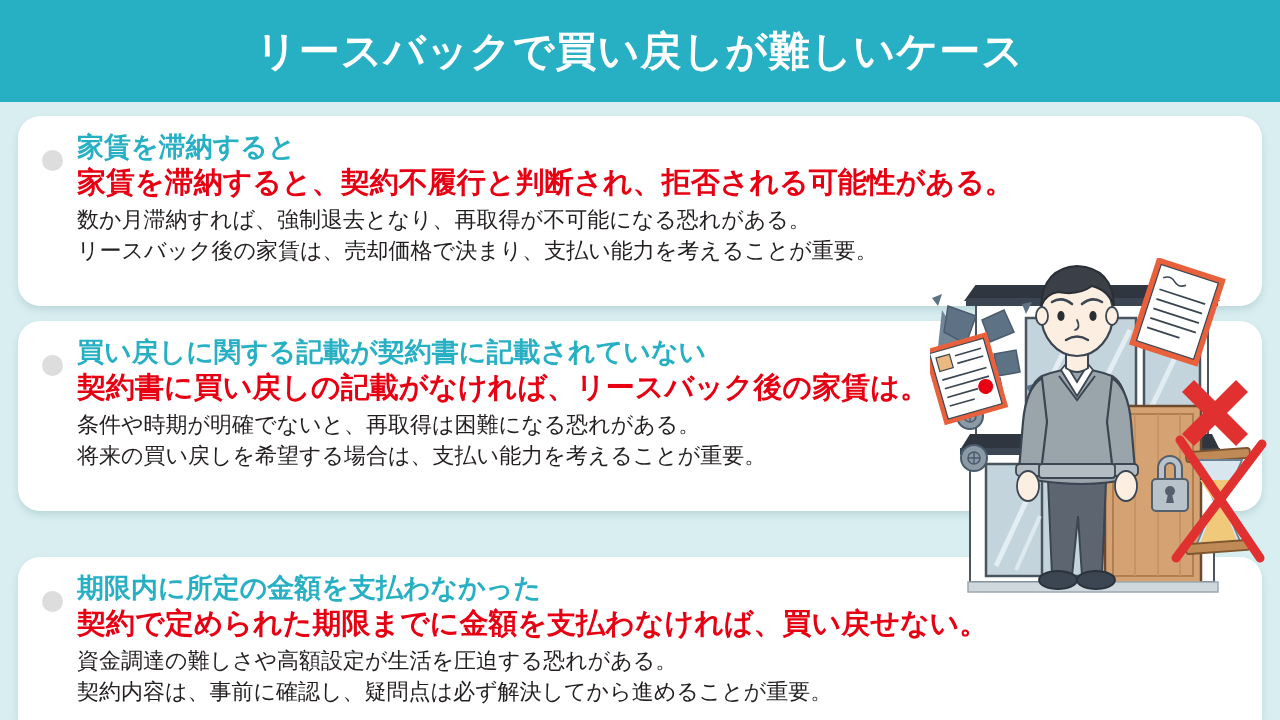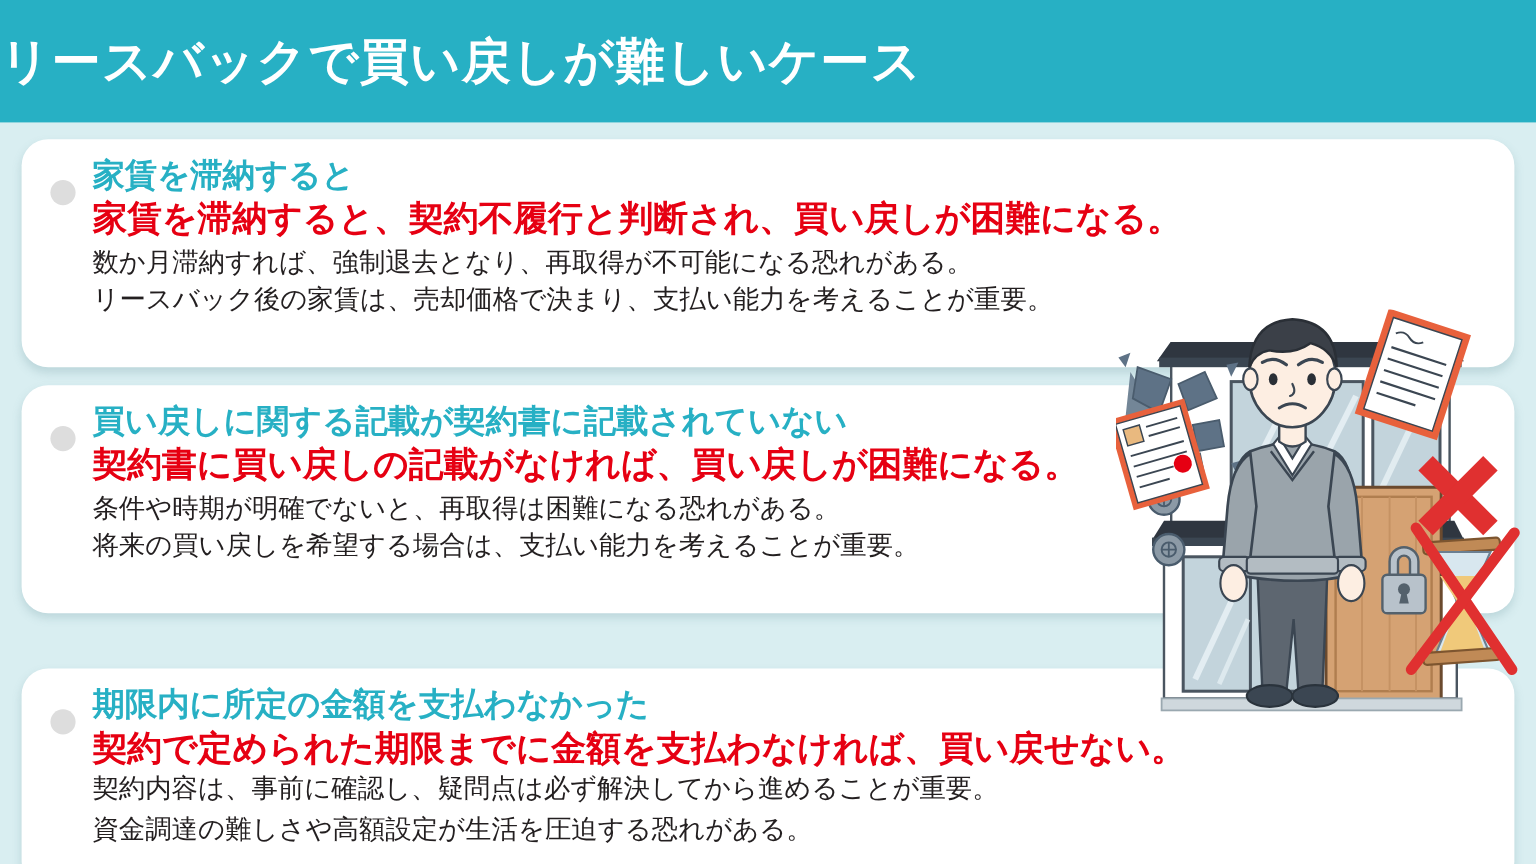--- a/index.html
+++ b/index.html
@@ -10,21 +10,21 @@
   }
   #page {
     position:relative; width:1280px; height:720px;
     background:#d9eef1;
   }
 
   
   .header {
     position:absolute; left:0; top:0; width:1280px; height:102px;
     background:#27b0c4;
-    display:flex; align-items:center; justify-content:flex-start;
+    display:flex; align-items:center; justify-content:center;
   }
   .header-title {
     color:#ffffff;
     font-size:41px;
     font-weight:bold;
     letter-spacing:1px;
     line-height:1;
     white-space:nowrap;
   }
 
@@ -98,43 +98,43 @@
   <div class="header">
     <div class="header-title">リースバックで買い戻しが難しいケース</div>
   </div>
 
   <div class="cards">
 
     <div class="card card-1">
       <div class="card-inner">
         <span class="bullet"></span>
         <div class="heading">家賃を滞納すると</div>
-        <div class="emphasis">家賃を滞納すると、契約不履行と判断され、買い戻しが困難になる。</div>
+        <div class="emphasis">家賃を滞納すると、契約不履行と判断され、拒否される可能性がある。</div>
         <div class="detail first">数か月滞納すれば、強制退去となり、再取得が不可能になる恐れがある。</div>
         <div class="detail">リースバック後の家賃は、売却価格で決まり、支払い能力を考えることが重要。</div>
       </div>
     </div>
 
     <div class="card card-2">
       <div class="card-inner">
         <span class="bullet"></span>
         <div class="heading">買い戻しに関する記載が契約書に記載されていない</div>
-        <div class="emphasis">契約書に買い戻しの記載がなければ、買い戻しが困難になる。</div>
+        <div class="emphasis">契約書に買い戻しの記載がなければ、リースバック後の家賃は。</div>
         <div class="detail first">条件や時期が明確でないと、再取得は困難になる恐れがある。</div>
         <div class="detail">将来の買い戻しを希望する場合は、支払い能力を考えることが重要。</div>
       </div>
     </div>
 
     <div class="card card-3">
       <div class="card-inner">
         <span class="bullet"></span>
         <div class="heading">期限内に所定の金額を支払わなかった</div>
         <div class="emphasis">契約で定められた期限までに金額を支払わなければ、買い戻せない。</div>
+        <div class="detail first">資金調達の難しさや高額設定が生活を圧迫する恐れがある。</div>
         <div class="detail">契約内容は、事前に確認し、疑問点は必ず解決してから進めることが重要。</div>
-        <div class="detail first">資金調達の難しさや高額設定が生活を圧迫する恐れがある。</div>
       </div>
     </div>
 
   </div>
 
   <div class="illus">
     <svg width="340" height="345" viewBox="0 0 340 345" xmlns="http://www.w3.org/2000/svg">
 
       <g>
 

